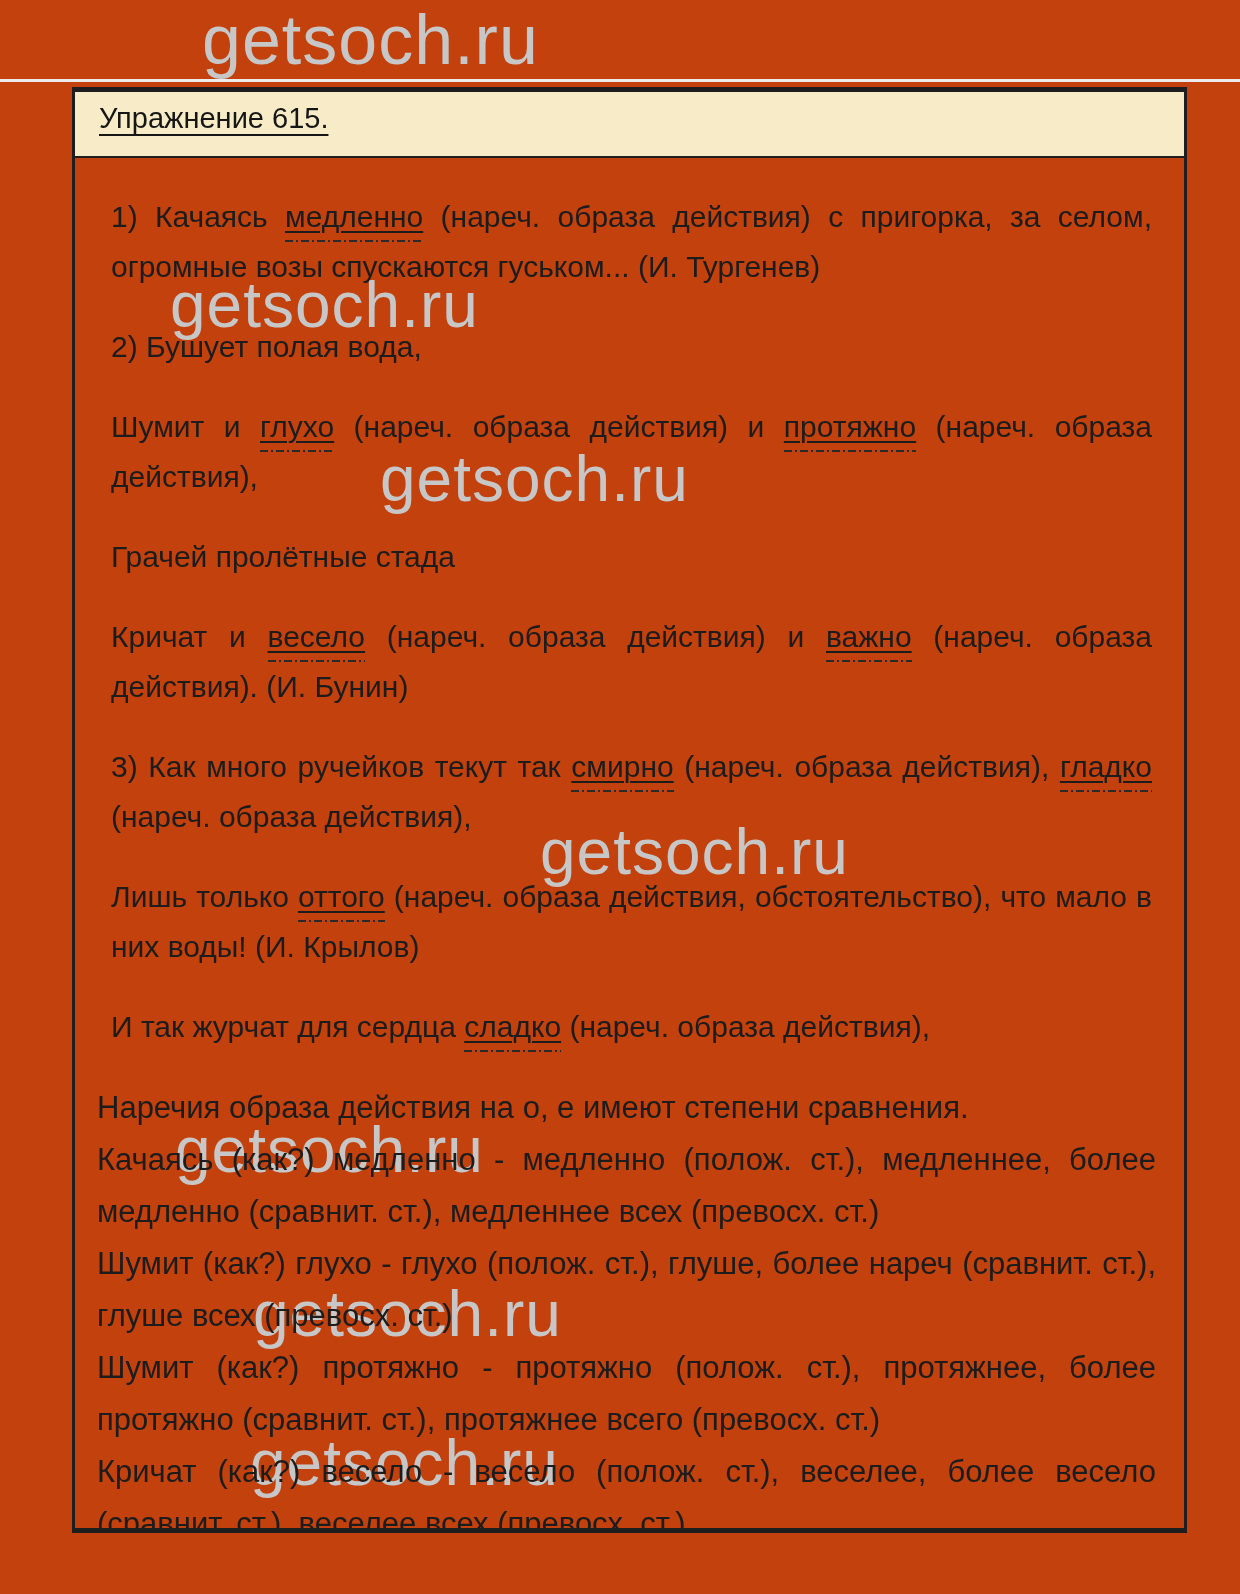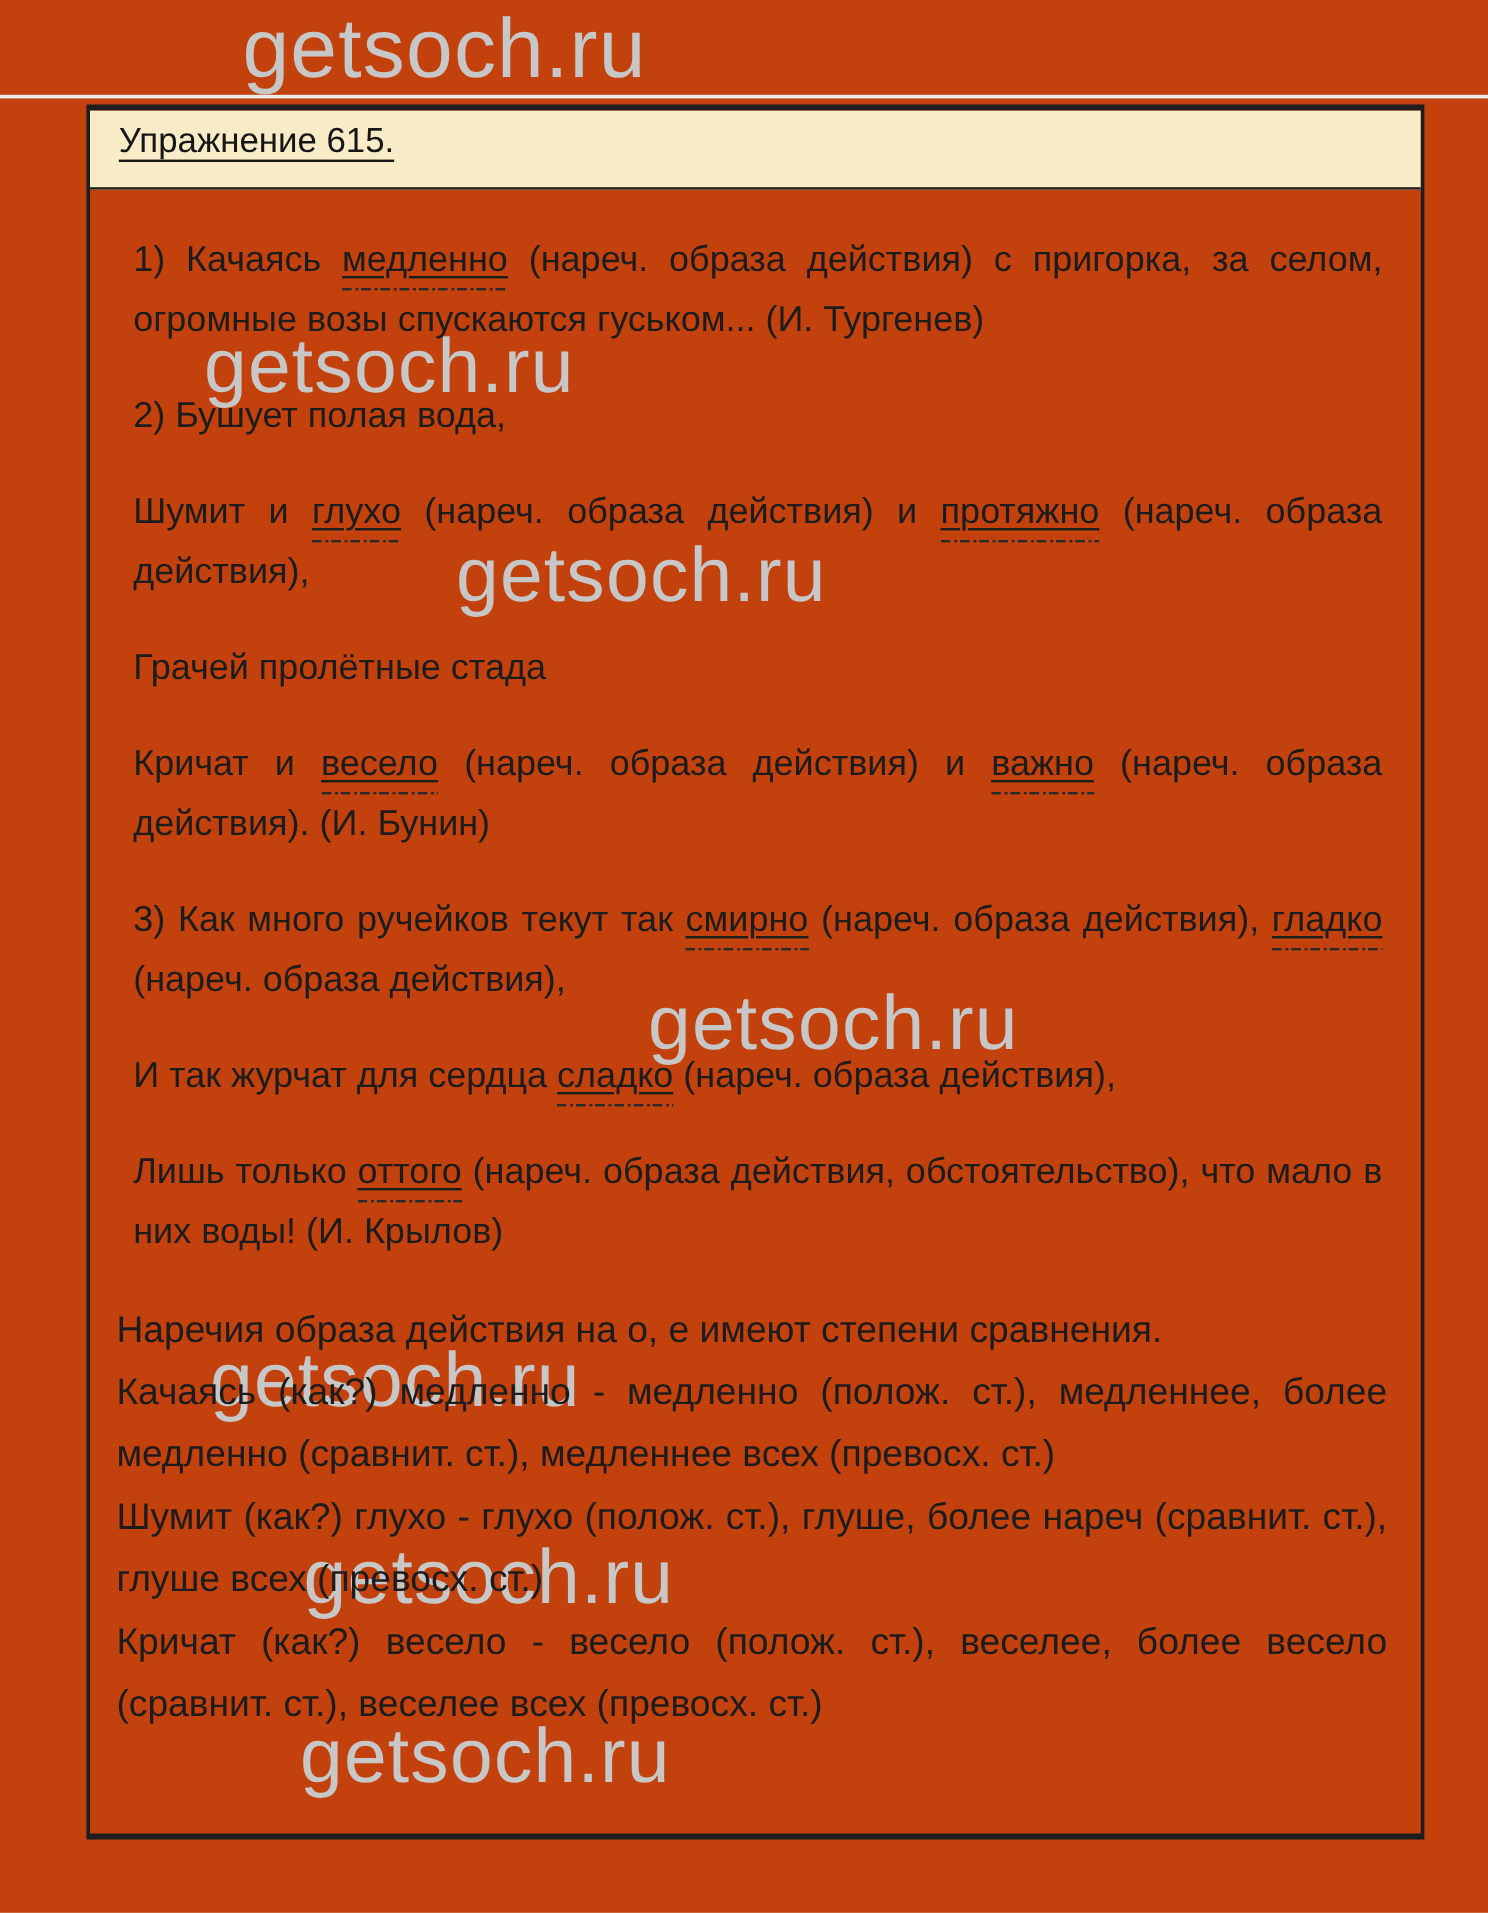--- a/index.html
+++ b/index.html
@@ -120,25 +120,26 @@
       <span class="title">Упражнение 615.</span>
     </div>
     <div class="card-body">
       <div class="exercise" id="exercise-paragraphs">
           <p class="ex-p">1) Качаясь <span class="marked">медленно</span> (нареч. образа действия) с пригорка, за селом, огромные возы спускаются гуськом... (И. Тургенев)</p>
           <p class="ex-p">2) Бушует полая вода,</p>
           <p class="ex-p">Шумит и <span class="marked">глухо</span> (нареч. образа действия) и <span class="marked">протяжно</span> (нареч. образа действия),</p>
           <p class="ex-p">Грачей пролётные стада</p>
           <p class="ex-p">Кричат и <span class="marked">весело</span> (нареч. образа действия) и <span class="marked">важно</span> (нареч. образа действия). (И. Бунин)</p>
           <p class="ex-p">3) Как много ручейков текут так <span class="marked">смирно</span> (нареч. образа действия), <span class="marked">гладко</span> (нареч. образа действия),</p>
+          <p class="ex-p">Лишь только <span class="marked">оттого</span> (нареч. образа действия, обстоятельство), что мало в них воды! (И. Крылов)</p>
           <p class="ex-p">И так журчат для сердца <span class="marked">сладко</span> (нареч. образа действия),</p>
-          <p class="ex-p">Лишь только <span class="marked">оттого</span> (нареч. образа действия, обстоятельство), что мало в них воды! (И. Крылов)</p>
         </div>
       <div class="answer" id="answer-paragraphs">
           <p class="ans-p">Наречия образа действия на о, е имеют степени сравнения.</p>
           <p class="ans-p">Качаясь (как?) медленно - медленно (полож. ст.), медленнее, более медленно (сравнит. ст.), медленнее всех (превосх. ст.)</p>
           <p class="ans-p">Шумит (как?) глухо - глухо (полож. ст.), глуше, более нареч (сравнит. ст.), глуше всех (превосх. ст.)</p>
+          <p class="ans-p">Шумит (как?) протяжно - протяжно (полож. ст.), протяжнее, более протяжно (сравнит. ст.), протяжнее всего (превосх. ст.)</p>
           <p class="ans-p">Кричат (как?) весело - весело (полож. ст.), веселее, более весело (сравнит. ст.), веселее всех (превосх. ст.)</p>
         </div>
     </div>
   </div>
 
 </div>
 
 </body></html>

